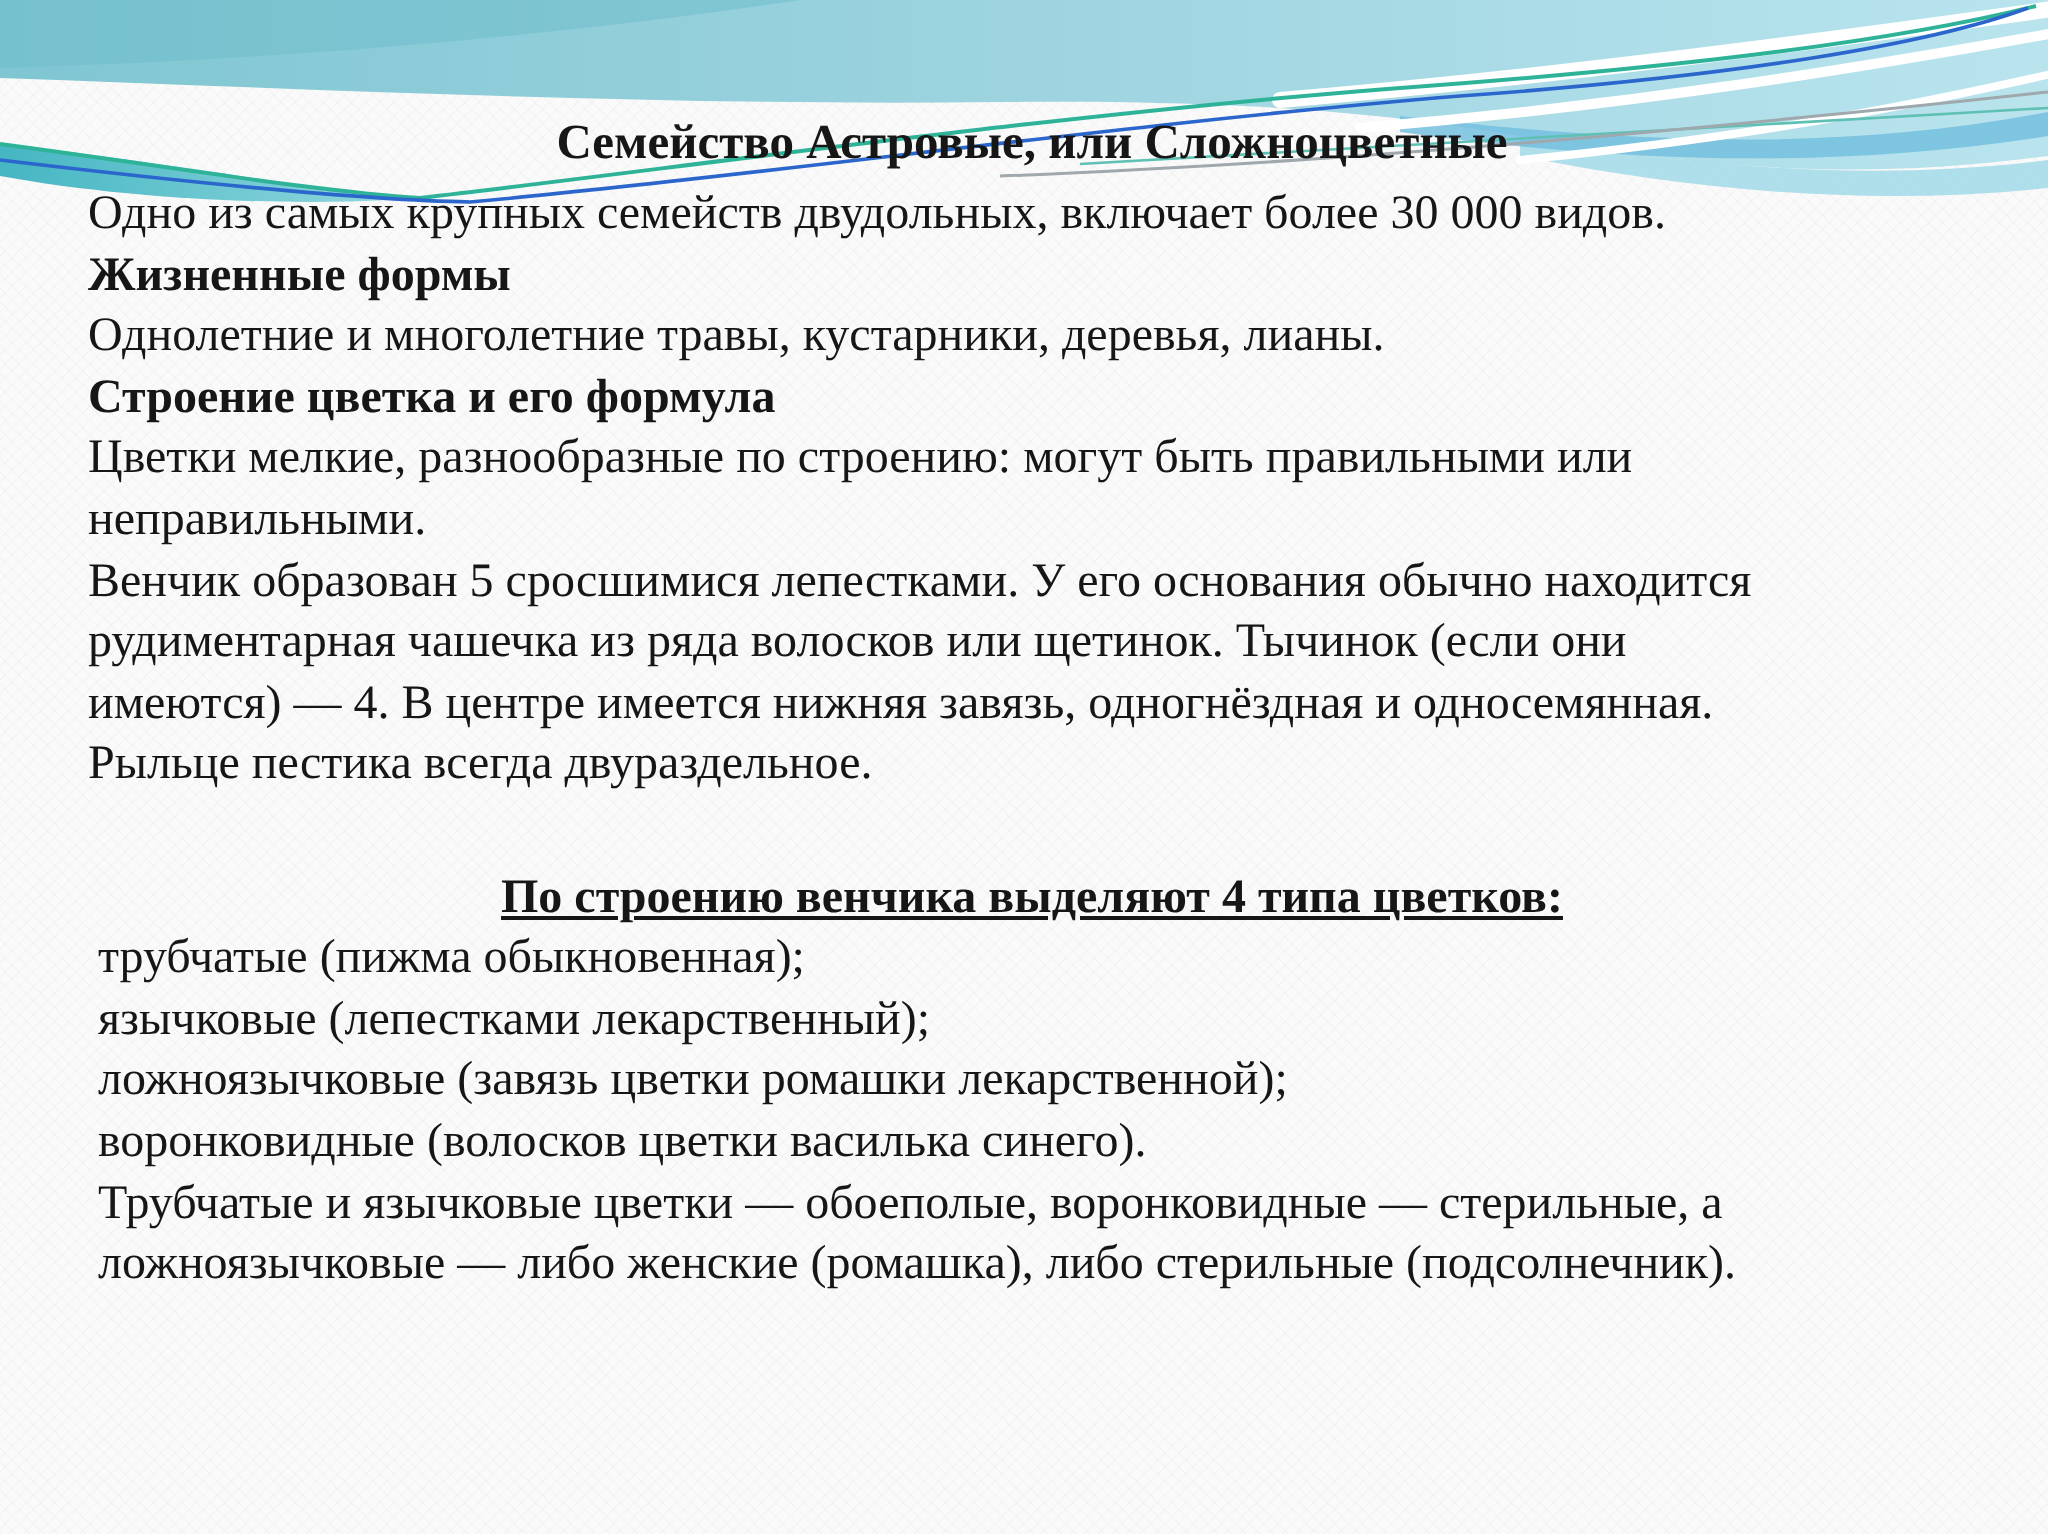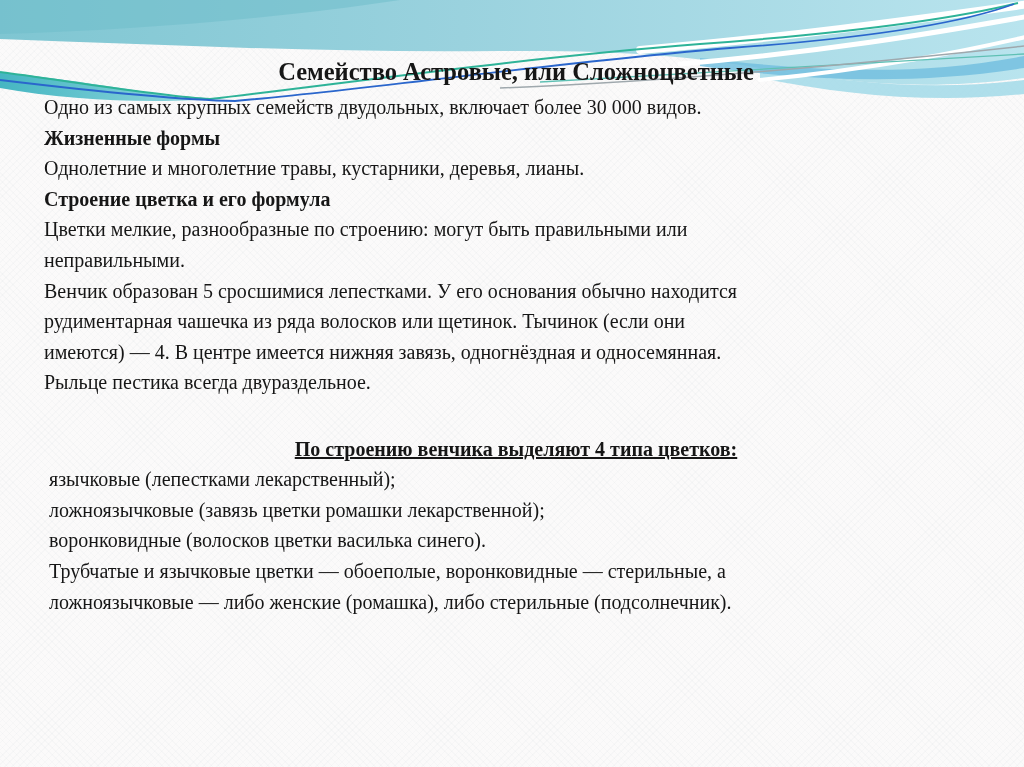--- a/index.html
+++ b/index.html
@@ -37,21 +37,21 @@
   .title {
     font-size: 24.5px;
     line-height: 33px;
     font-weight: bold;
     text-align: center;
     margin-bottom: 4px;
     white-space: nowrap;
   }
 
   .line {
-    font-size: 20px;
+    font-size: 24px;
     line-height: 30.6px;
     white-space: nowrap;
   }
 
   .line.bold { font-weight: bold; }
   .line.centered { text-align: center; }
   .line.blank { height: 30.6px; }
   .line.indent { padding-left: 5px; }
   .line.subhead { margin-top: 5px; text-decoration: underline; }
 </style>
@@ -104,20 +104,21 @@
     <div class="line">неправильными.</div>
     <div class="line">Венчик образован 5 сросшимися лепестками. У его основания обычно находится</div>
     <div class="line">рудиментарная чашечка из ряда волосков или щетинок. Тычинок (если они</div>
     <div class="line">имеются) — 4. В центре имеется нижняя завязь, одногнёздная и односемянная.</div>
     <div class="line">Рыльце пестика всегда двураздельное.</div>
 
     <div class="line blank"></div>
 
     <div class="line bold centered subhead">По строению венчика выделяют 4 типа цветков:</div>
 
+    <div class="line indent">трубчатые (пижма обыкновенная);</div>
     <div class="line indent">язычковые (лепестками лекарственный);</div>
     <div class="line indent">ложноязычковые (завязь цветки ромашки лекарственной);</div>
     <div class="line indent">воронковидные (волосков цветки василька синего).</div>
 
     <div class="line indent">Трубчатые и язычковые цветки — обоеполые, воронковидные — стерильные, а</div>
     <div class="line indent">ложноязычковые — либо женские (ромашка), либо стерильные (подсолнечник).</div>
   </div>
 
 </div>
 

